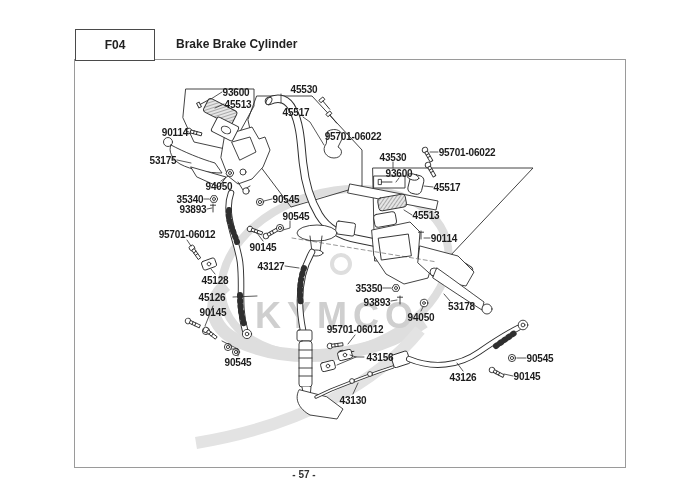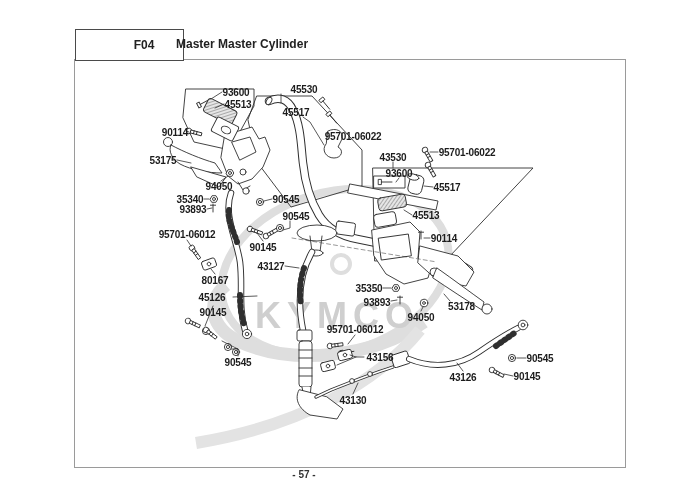--- a/index.html
+++ b/index.html
@@ -1,39 +1,39 @@
 <!DOCTYPE html>
 <html><head>
 <meta charset="utf-8">
 <style>
   html,body{margin:0;padding:0;background:#ffffff;}
   .page{position:relative;width:700px;height:495px;background:#fff;overflow:hidden;
         font-family:"Liberation Sans",sans-serif;}
   .code-box{position:absolute;left:75px;top:29px;width:78px;height:30px;
             border:1px solid #4a4a4a;background:#fff;display:flex;align-items:center;justify-content:center;
-            font-weight:bold;font-size:12px;color:#222;z-index:4;padding-left:29px;}
+            font-weight:bold;font-size:12px;color:#222;z-index:4;}
   .doc-title{position:absolute;left:176px;top:37px;font-weight:bold;font-size:12px;color:#222;z-index:4;}
   .main-box{position:absolute;left:74px;top:59px;width:550px;height:407px;
             border:1px solid #9a9a9a;background:#fff;z-index:1;}
   .diagram-svg{position:absolute;left:0;top:0;width:700px;height:495px;z-index:2;}
   .labels-layer{position:absolute;left:0;top:0;width:700px;height:495px;z-index:3;}
   .plabel{position:absolute;transform:translate(-50%,-50%);font-weight:bold;font-size:10px;
           letter-spacing:-0.2px;color:#1c1c1c;white-space:nowrap;}
   .page-number{position:absolute;left:0;top:469px;width:608px;text-align:center;
                font-size:10px;font-weight:bold;color:#333;z-index:4;}
 </style>
 </head>
 <body>
 
 <div class="page">
 
   <div class="code-box">
     <span>F04</span>
   </div>
-  <div class="doc-title">Master Master Cylinder</div>
+  <div class="doc-title">Brake Brake Cylinder</div>
   <div class="main-box"></div>
 
   <svg class="diagram-svg" viewBox="0 0 700 495" xmlns="http://www.w3.org/2000/svg">
     <defs>
       <pattern id="knurl" width="3" height="3" patternUnits="userSpaceOnUse" patternTransform="rotate(45)">
         <rect width="3" height="3" fill="#e6e6e6"></rect>
         <line x1="0" y1="0" x2="0" y2="3" stroke="#6a6a6a" stroke-width="1"></line>
       </pattern>
       <g id="bolt">
         <circle cx="0" cy="0" r="2.8" fill="#fff"></circle>
@@ -256,21 +256,21 @@
       <div class="plabel" style="left: 175px; top: 132px;">90114</div>
       <div class="plabel" style="left: 163px; top: 160px;">53175</div>
       <div class="plabel" style="left: 219px; top: 186px;">94050</div>
       <div class="plabel" style="left: 190px; top: 199px;">35340</div>
       <div class="plabel" style="left: 193px; top: 209px;">93893</div>
       <div class="plabel" style="left: 286px; top: 199px;">90545</div>
       <div class="plabel" style="left: 296px; top: 216px;">90545</div>
       <div class="plabel" style="left: 187px; top: 234px;">95701-06012</div>
       <div class="plabel" style="left: 263px; top: 247px;">90145</div>
       <div class="plabel" style="left: 271px; top: 266px;">43127</div>
-      <div class="plabel" style="left: 215px; top: 280px;">80167</div>
+      <div class="plabel" style="left: 215px; top: 280px;">45128</div>
       <div class="plabel" style="left: 212px; top: 297px;">45126</div>
       <div class="plabel" style="left: 213px; top: 312px;">90145</div>
       <div class="plabel" style="left: 238px; top: 362px;">90545</div>
       <div class="plabel" style="left: 355px; top: 329px;">95701-06012</div>
       <div class="plabel" style="left: 380px; top: 357px;">43156</div>
       <div class="plabel" style="left: 353px; top: 400px; text-align: center;">43130</div>
       <div class="plabel" style="left: 393px; top: 157px;">43530</div>
       <div class="plabel" style="left: 467px; top: 152px;">95701-06022</div>
       <div class="plabel" style="left: 399px; top: 173px;">93600</div>
       <div class="plabel" style="left: 447px; top: 187px;">45517</div>

